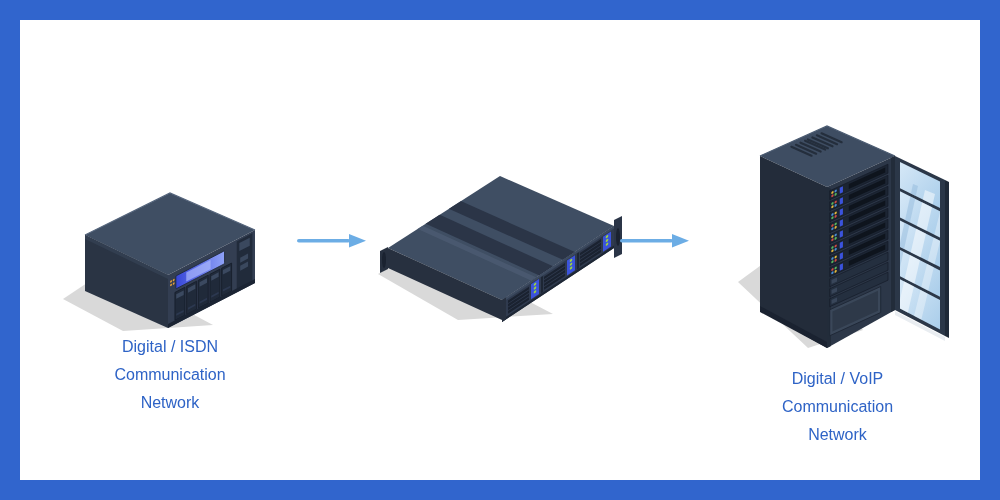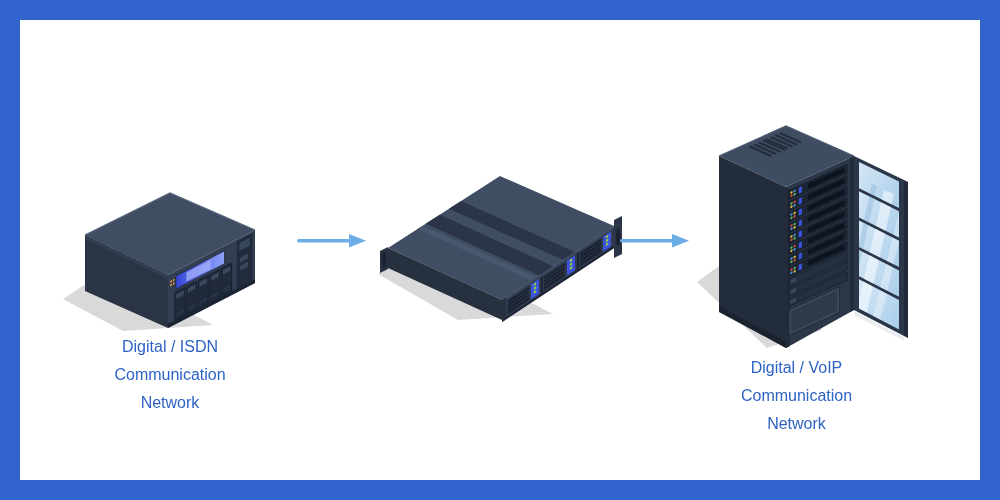--- a/index.html
+++ b/index.html
@@ -11,21 +11,21 @@
     background:#ffffff;
     overflow:hidden;
     font-family:"Liberation Sans", sans-serif;
   }
   .node{
     position:absolute;
     display:flex;flex-direction:column;align-items:center;
   }
   .node-isdn{left:30px;top:153px;width:240px;}
   .node-gateway{left:350px;top:142px;width:260px;}
-  .node-rack{left:649px;top:100px;width:255px;}
+  .node-rack{left:690px;top:100px;width:255px;gap:11px;}
   .caption{
     width:100%;
     text-align:center;
     color:#2e63c6;
     font-size:16px;
     line-height:28px;
     margin-top:2px;
   }
   .cap-line{display:block;}
   .arrow{position:absolute;width:70px;height:17px;}

